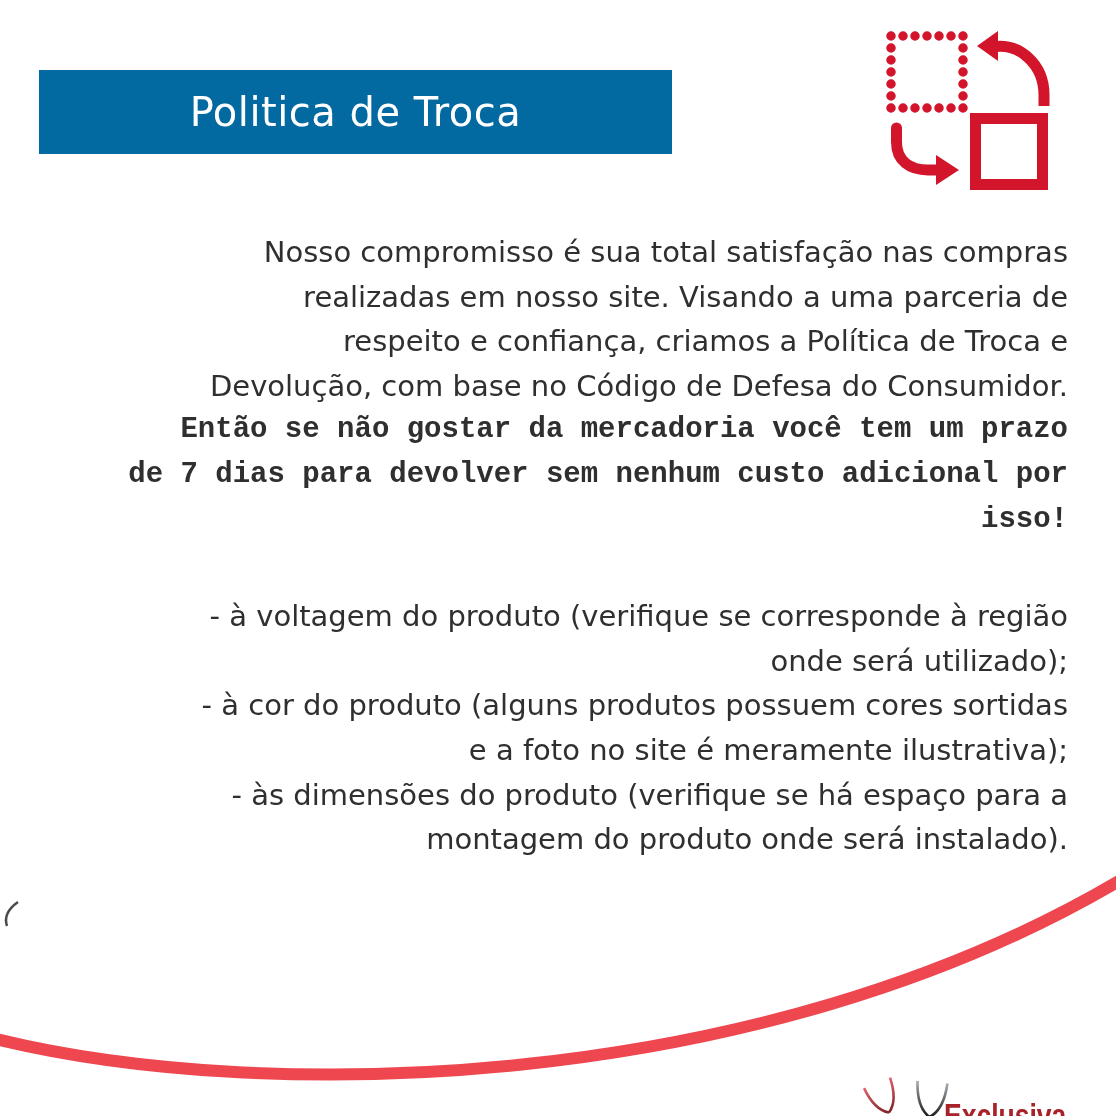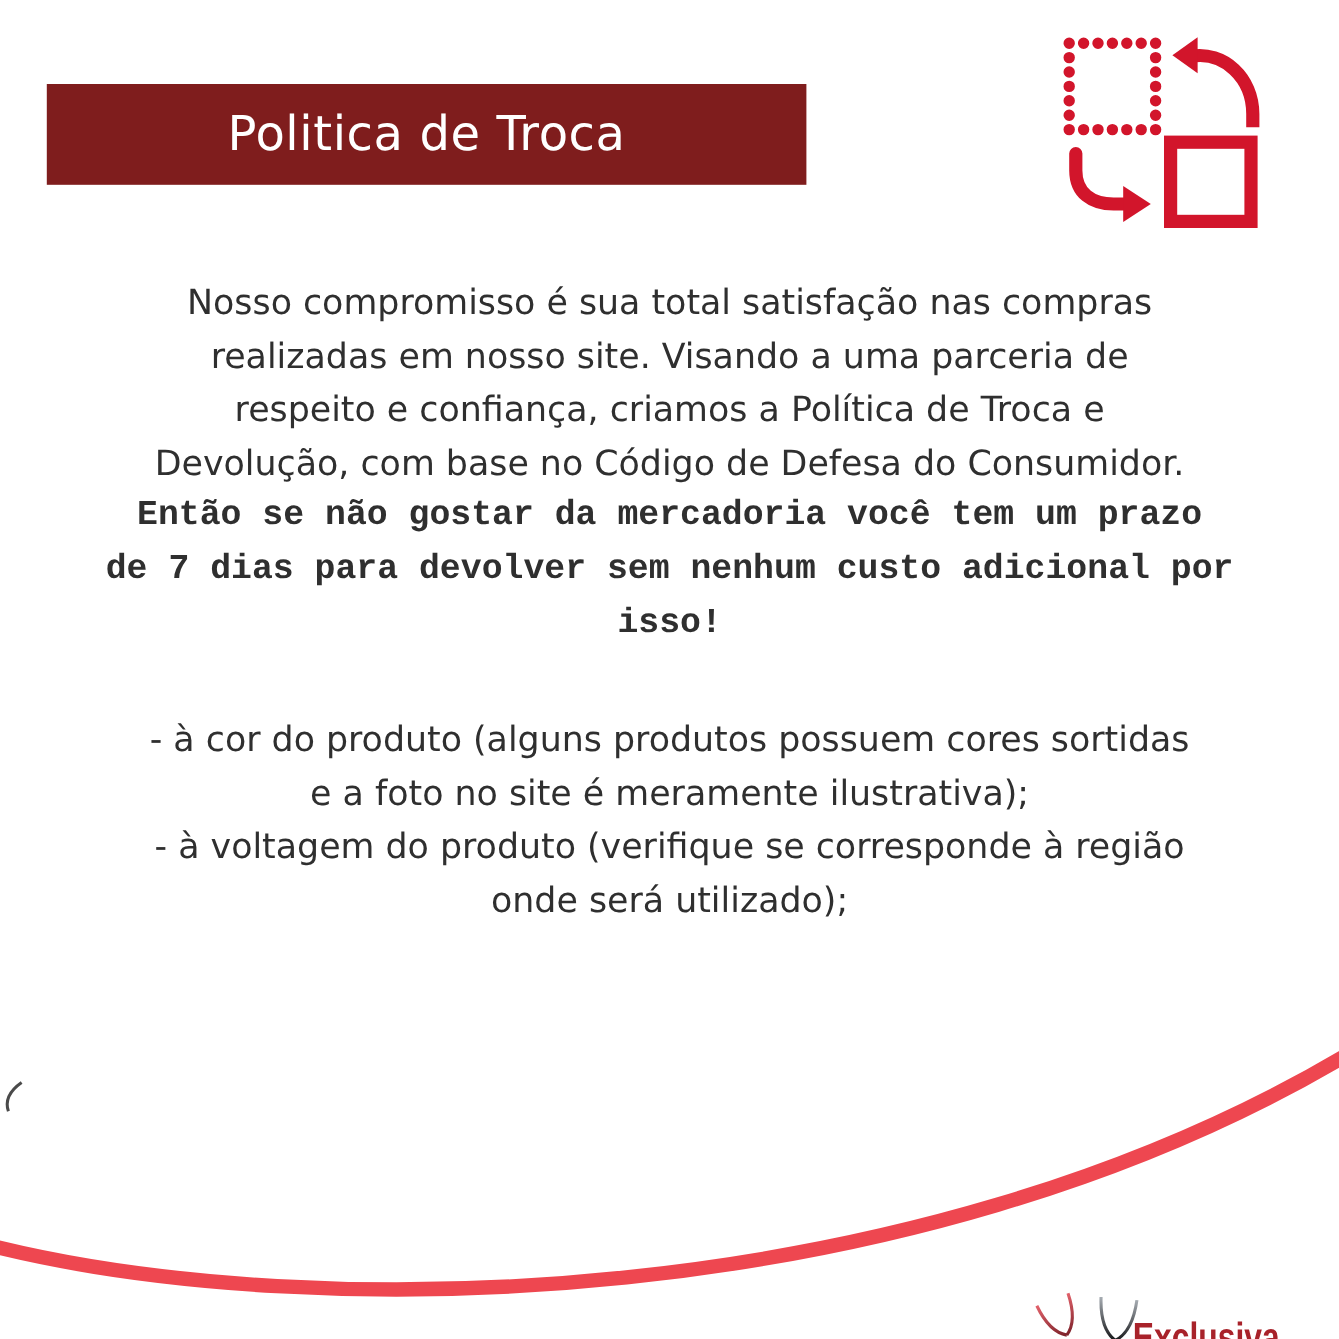--- a/index.html
+++ b/index.html
@@ -8,39 +8,39 @@
     width: 1116px;
     height: 1116px;
     background: #ffffff;
     overflow: hidden;
     font-family: "DejaVu Sans", sans-serif;
   }
   .banner {
     position: absolute;
     left: 39px; top: 70px;
     width: 633px; height: 84px;
-    background: #7f1d1d;
+    background: #0369a1;
     display: flex; align-items: center; justify-content: center;
   }
   .banner-title {
     color: #ffffff;
     font-size: 40px;
     font-weight: 400;
     letter-spacing: 0.5px;
   }
   .swap-icon {
     position: absolute;
     left: 884px; top: 28px;
     width: 168px; height: 168px;
   }
   .content {
     position: absolute;
     left: 48px; top: 230px;
     width: 1020px;
-    text-align: center;
+    text-align: right;
     color: #2f2f2f;
     font-size: 29px;
     line-height: 44.6px;
   }
   .para { margin: 0; white-space: pre-line; }
   .para.bold { font-weight: 700; font-family: Liberation Mono, monospace; }
   .gap { margin-top: 52px; }
   .bottom-curve {
     position: absolute;
     left: 0; top: 0;
@@ -101,24 +101,26 @@
 
   <div class="content">
     <p class="para">Nosso compromisso é sua total satisfação nas compras
 realizadas em nosso site. Visando a uma parceria de
 respeito e confiança, criamos a Política de Troca e
 Devolução, com base no Código de Defesa do Consumidor.</p>
     <p class="para bold">Então se não gostar da mercadoria você tem um prazo
 de 7 dias para devolver sem nenhum custo adicional por
 isso!</p>
     <div class="gap">
+      <p class="para">- à voltagem do produto (verifique se corresponde à região
+onde será utilizado);</p>
       <p class="para">- à cor do produto (alguns produtos possuem cores sortidas
 e a foto no site é meramente ilustrativa);</p>
-      <p class="para">- à voltagem do produto (verifique se corresponde à região
-onde será utilizado);</p>
+      <p class="para">- às dimensões do produto (verifique se há espaço para a
+montagem do produto onde será instalado).</p>
     </div>
   </div>
 
   <svg class="bottom-curve" viewBox="0 0 1116 1116">
     <path d="M -8,1038 C 260,1105 760,1095 1124,878" stroke="#ee4750" stroke-width="12" fill="none"></path>
     <path d="M 18,902 C 8,909 4,917 7,926" stroke="#2a2a2a" stroke-width="2.5" fill="none" opacity="0.85"></path>
   </svg>
 
   <div class="logo">
     <svg class="logo-glasses" width="246" height="94" viewBox="0 0 246 94">

